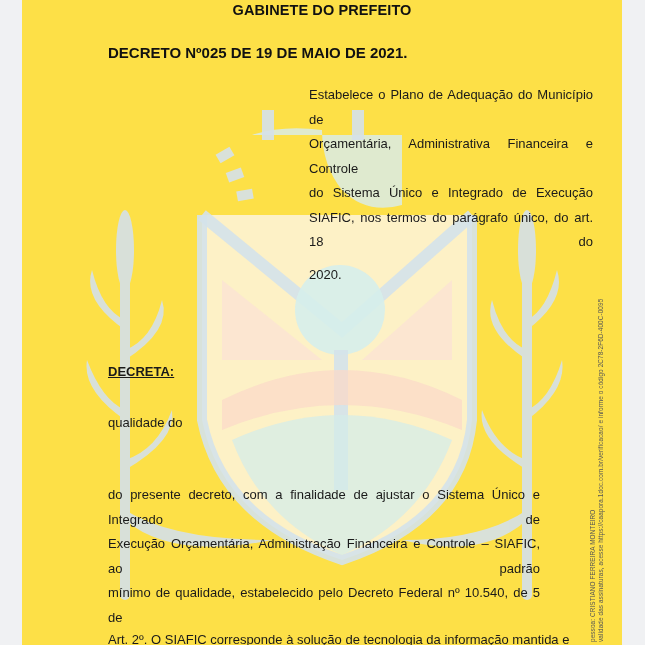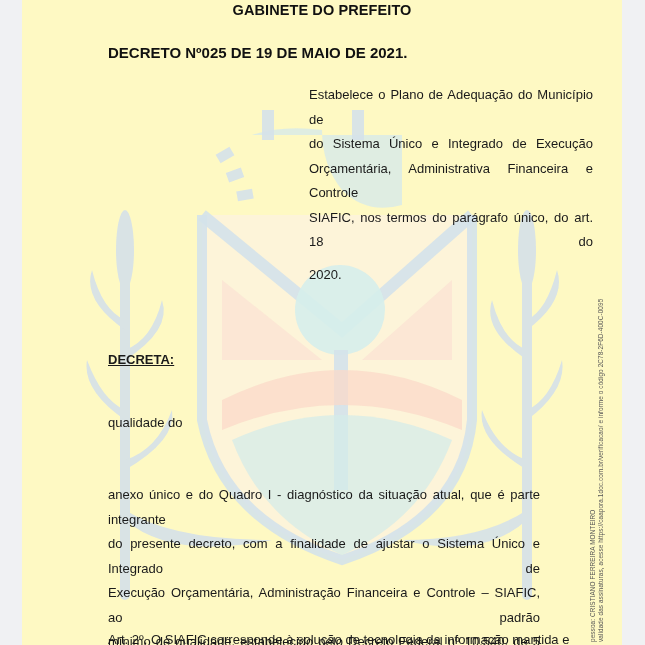--- a/index.html
+++ b/index.html
@@ -4,38 +4,38 @@
 <style>
   html, body { margin: 0; padding: 0; }
   body {
     width: 645px; height: 645px; overflow: hidden;
     background: #f0f1f3;
     position: relative;
     font-family: "Liberation Sans", "DejaVu Sans", sans-serif;
   }
   .page {
     position: absolute; left: 22px; top: 0; width: 600px; height: 645px;
-    background: #fef9c3; overflow: hidden;
+    background: #fde047; overflow: hidden;
   }
   .watermark { position: absolute; left: 0; top: 0; width: 600px; height: 645px; pointer-events: none; }
   .txt { position: absolute; color: #1a1a1a; font-size: 13px; line-height: 24.5px; z-index: 2; }
   .header-title {
     position: absolute; left: 0; width: 600px; top: 2px; text-align: center;
     font-weight: bold; font-size: 14.5px; color: #111; letter-spacing: 0.1px; z-index: 2;
   }
   .decree-title {
     position: absolute; left: 86px; top: 44px; font-weight: bold; font-size: 15px; color: #111; z-index: 2;
   }
   .ementa {
     left: 287px; top: 83px; width: 284px; text-align: justify; text-align-last: left;
   }
   .ementa span { display: block; text-align: justify; text-align-last: justify; }
   .ementa span.last { text-align-last: left; margin-top: 8px; }
   .preamble { left: 86px; top: 264px; width: 430px; }
-  .decreta { left: 86px; top: 348px; font-weight: bold; text-decoration: underline; }
+  .decreta { left: 86px; top: 360px; font-weight: bold; text-decoration: underline; }
   .art1a { left: 86px; top: 411px; width: 460px; }
   .art1b { left: 86px; top: 483px; width: 432px; }
   .art1b span { display: block; text-align: justify; text-align-last: justify; }
   .art2 { left: 86px; top: 628px; width: 460px; white-space: nowrap; }
   .side-sig {
     position: absolute; z-index: 3; color: #555; font-size: 6.4px; white-space: nowrap;
     transform-origin: left top; transform: rotate(-90deg); letter-spacing: 0.1px;
   }
 </style>
 </head>
@@ -83,35 +83,34 @@
       <path d="M505 470 Q455 440 460 410 Q475 450 505 460 Z"></path>
       <path d="M505 520 Q460 560 380 540 Q460 540 505 510 Z"></path>
     </g>
   </svg>
 
   <div class="header-title">GABINETE DO PREFEITO</div>
   <div class="decree-title">DECRETO Nº025 DE 19 DE MAIO  DE 2021.</div>
 
   <div class="txt ementa">
     <span>Estabelece o Plano de Adequação do Município de</span>
+    <span>Orçamentária, Administrativa Financeira e Controle</span>
     <span>do Sistema Único e Integrado de Execução</span>
-    <span>Orçamentária, Administrativa Financeira e Controle</span>
     <span>SIAFIC, nos termos do parágrafo único, do art. 18 do</span>
     <span class="last">2020.</span>
   </div>
 
 
   <div class="txt decreta">DECRETA:</div>
 
   <div class="txt art1a">
     <div>qualidade do</div>
   </div>
 
   <div class="txt art1b">
-    <span>anexo único e do Quadro I - diagnóstico da situação atual, que é parte integrante</span>
     <span>do presente decreto, com a finalidade de ajustar o Sistema Único e Integrado de</span>
     <span>Execução Orçamentária, Administração Financeira e Controle – SIAFIC, ao padrão</span>
     <span>mínimo de qualidade, estabelecido pelo Decreto Federal nº 10.540, de 5 de</span>
 
   </div>
 
   <div class="txt art2">Art. 2º. O SIAFIC corresponde à solução de tecnologia da informação mantida e</div>
 
   <div class="side-sig" style="left:567px; top:642px;">pessoa:  CRISTIANO FERREIRA MONTEIRO</div>
   <div class="side-sig" style="left:575px; top:642px;">validade das assinaturas, acesse https://caapora.1doc.com.br/verificacao/ e informe o código 2C78-2F6D-400C-0095</div>

